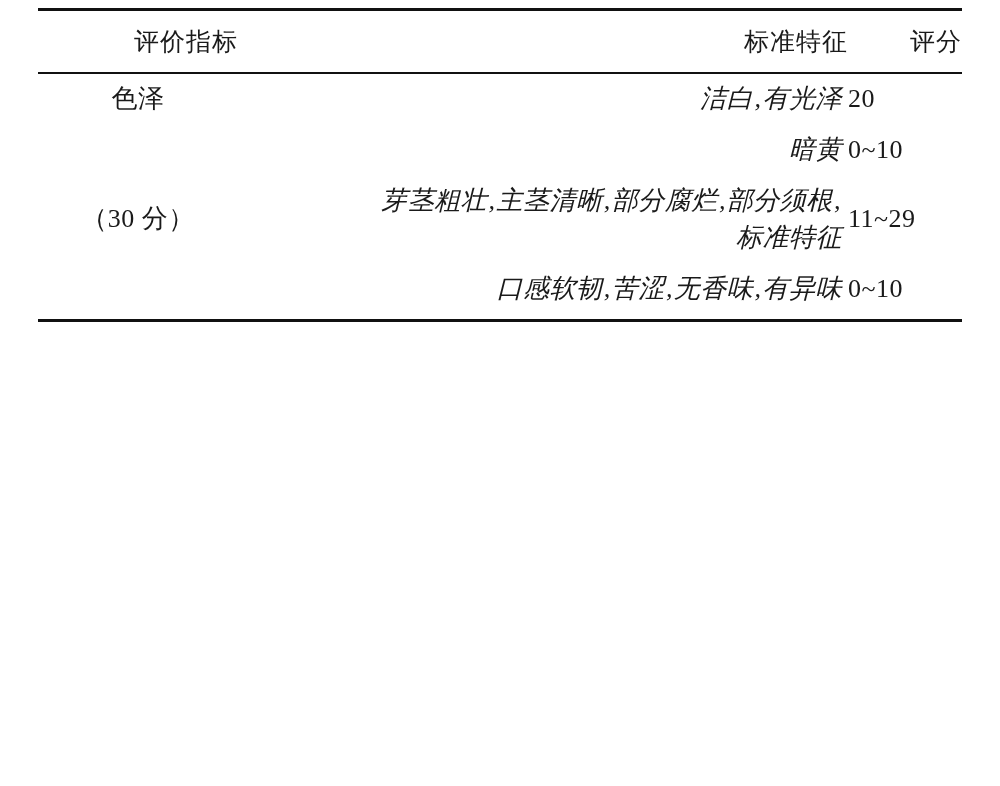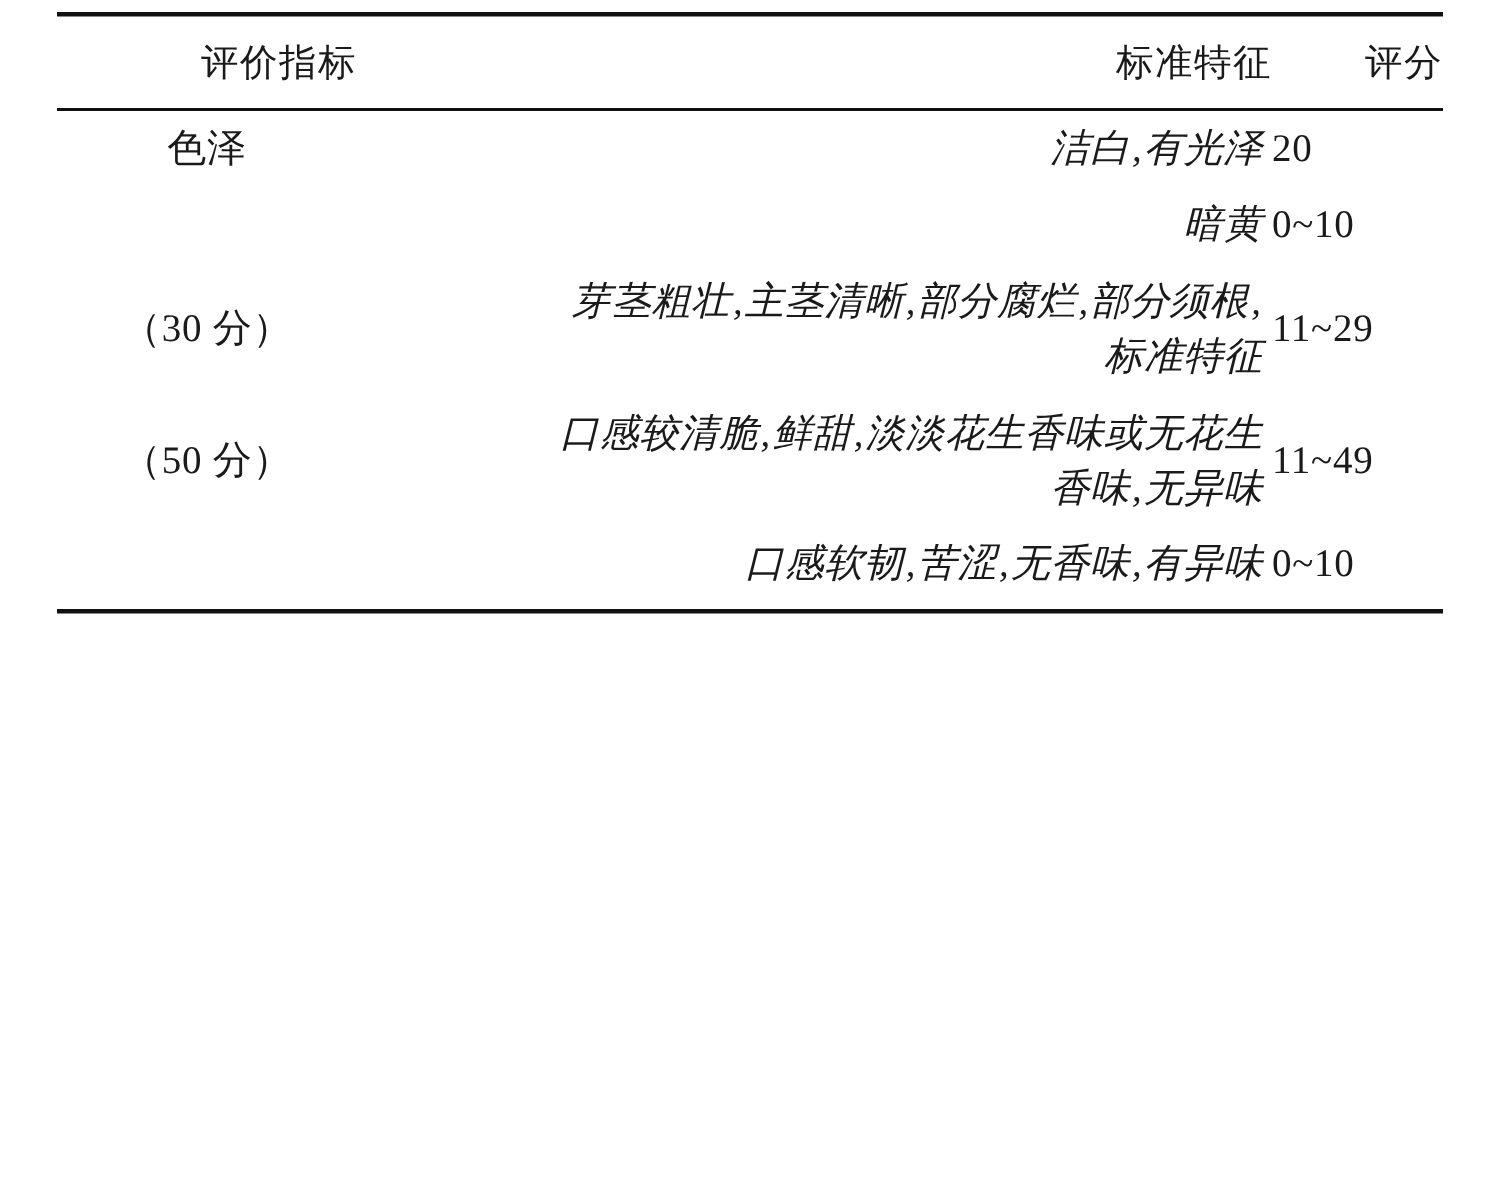--- a/index.html
+++ b/index.html
@@ -119,28 +119,20 @@
       <tr>
         <td class="index-cell">（30 分）</td>
         <td class="feature-cell">
           <span class="feature-line">芽茎粗壮‚主茎清晰‚部分腐烂‚部分须根‚</span>
           <span class="feature-line">标准特征</span>
         </td>
         <td class="score-cell">11~29</td>
       </tr>
 
       <tr>
-        <td class="index-cell">（50 分）</td>
-        <td class="feature-cell">
-          <span class="feature-line">口感较清脆‚鲜甜‚淡淡花生香味或无花生</span>
-          <span class="feature-line">香味‚无异味</span>
-        </td>
-        <td class="score-cell">11~49</td>
-      </tr>
-      <tr>
         <td class="index-cell"></td>
         <td class="feature-cell">
           <span class="feature-line">口感软韧‚苦涩‚无香味‚有异味</span>
         </td>
         <td class="score-cell">0~10</td>
       </tr>
 
       <tr class="spacer-row">
         <td></td>
         <td></td>

